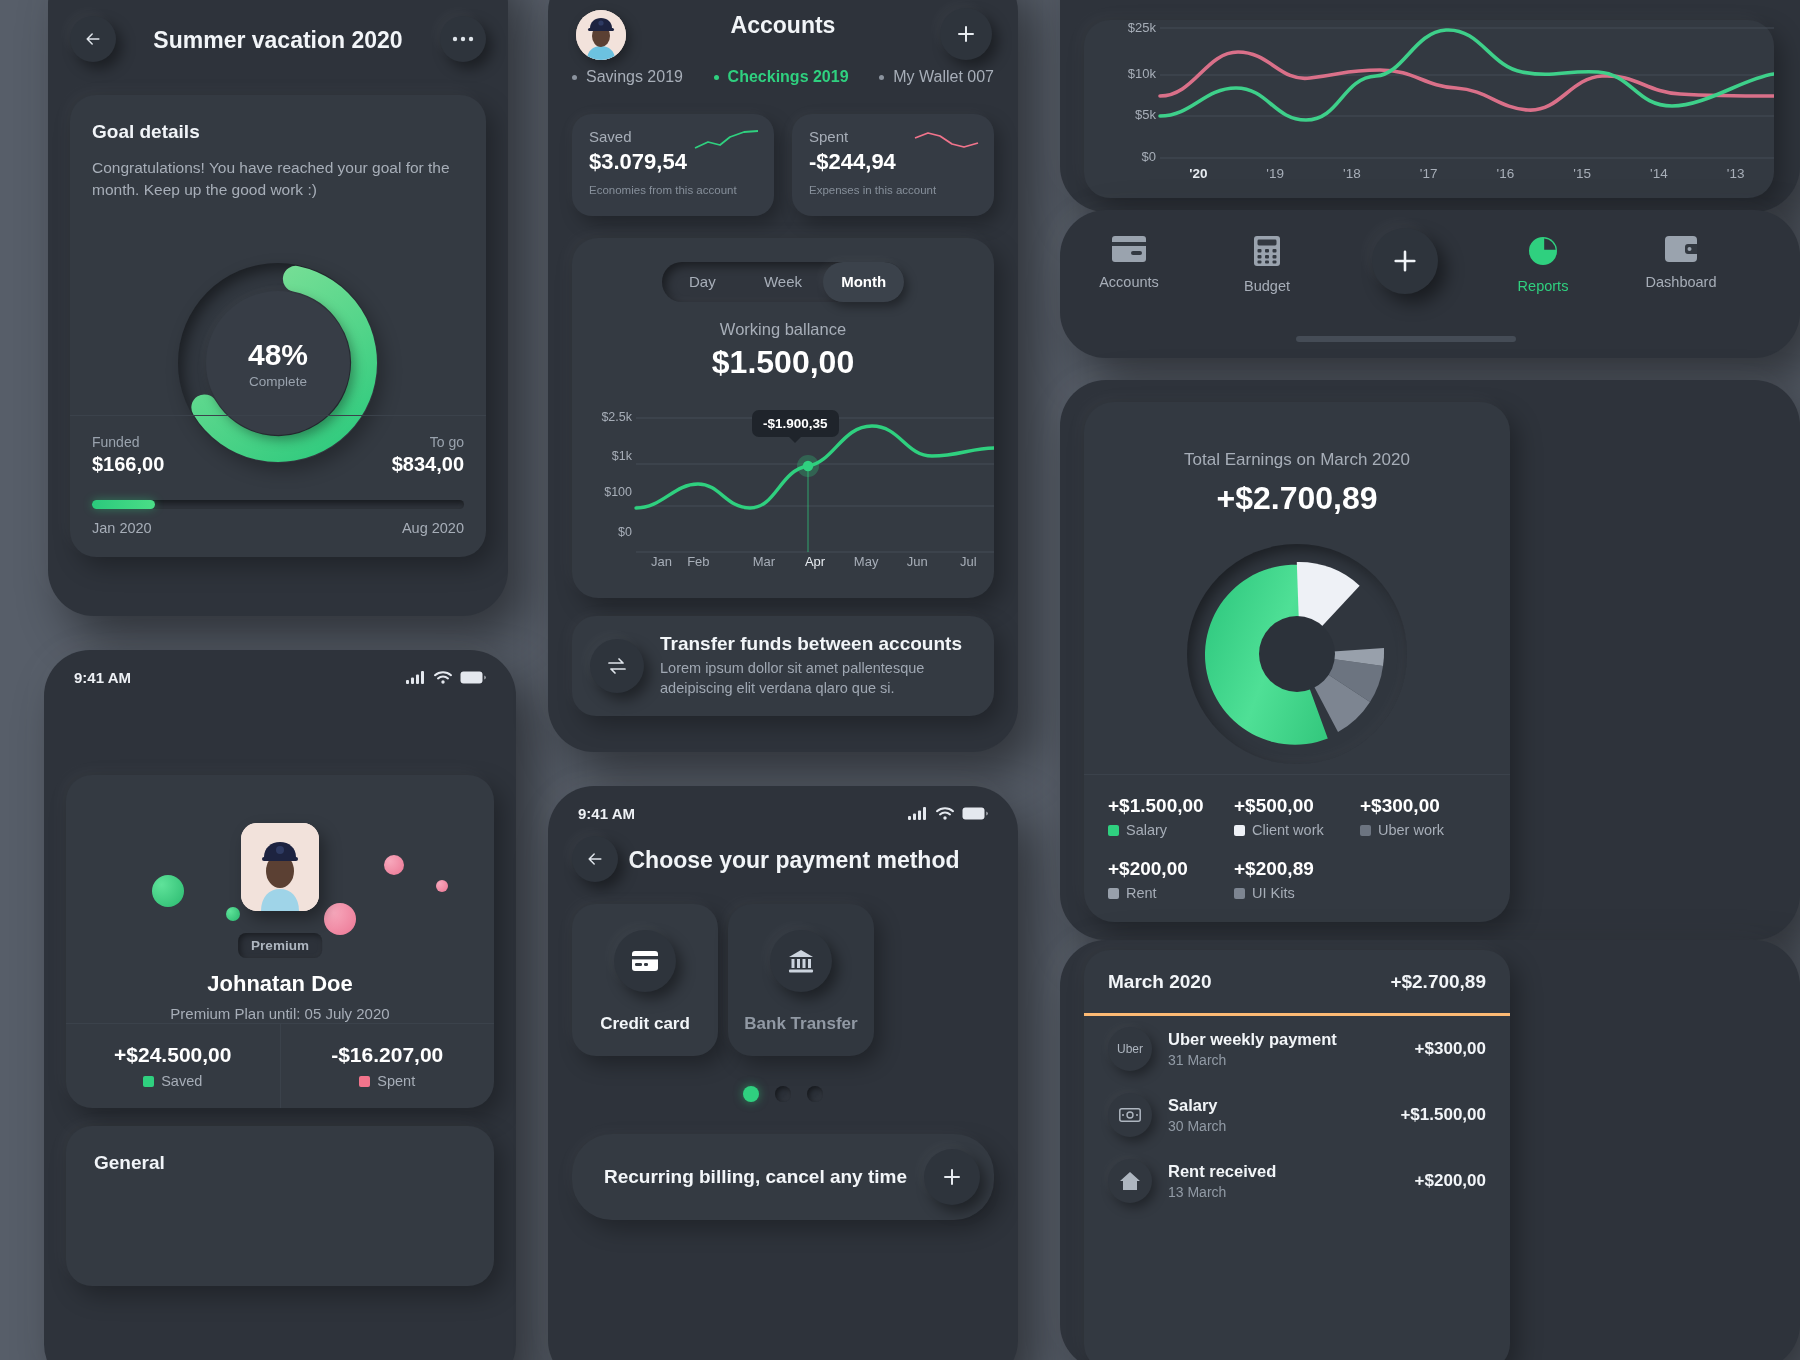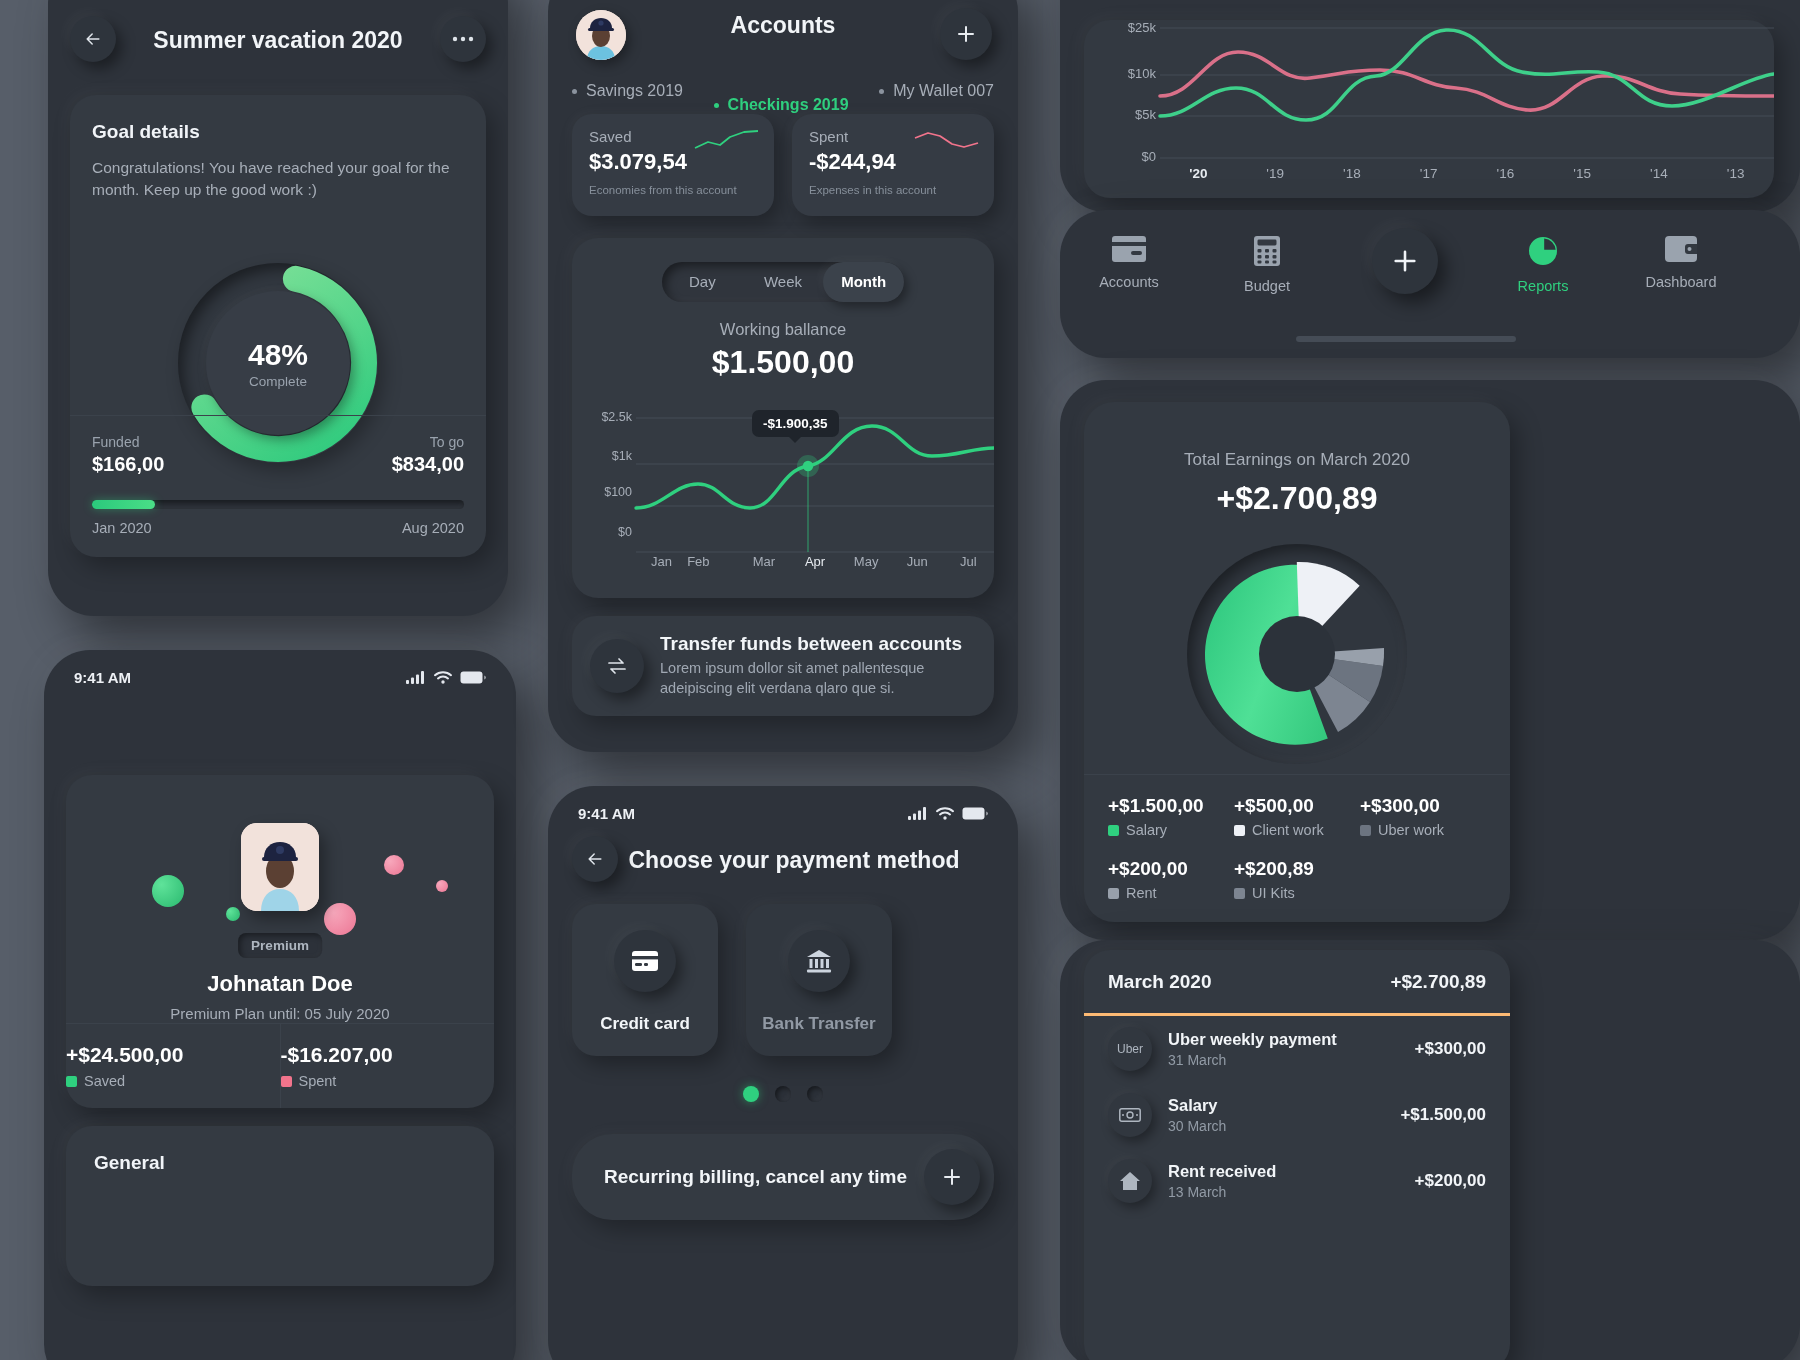--- a/index.html
+++ b/index.html
@@ -85,41 +85,41 @@
   .blob { position:absolute; border-radius:50%; }
   .avatar-sq { position:absolute; left:50%; top:48px; transform:translateX(-50%);
                width:78px; height:88px; border-radius:16px; overflow:hidden;
                background:#f0dfd8; box-shadow:6px 8px 16px rgba(0,0,0,.35); }
   .badge { position:absolute; left:50%; top:158px; transform:translateX(-50%);
            background:#2c3139; border-radius:8px; padding:5px 13px; font-size:13.5px; color:#aeb6c0;
            box-shadow: inset 2px 2px 6px rgba(0,0,0,.45), inset -2px -2px 5px rgba(255,255,255,.03); font-weight: bold;}
   .prof-name { position:absolute; left:0; width:100%; top:196px; text-align:center; font-size:22px; font-weight:bold; color:#fff; }
   .prof-plan { position:absolute; left:0; width:100%; top:230px; text-align:center; font-size:15px; color:#a7aeb8; }
   .prof-stats { position:absolute; left:0; right:0; bottom:0; height:85px; border-top:1px solid #3b424b; display:flex; }
-  .prof-stats > div { flex:1; display:flex; flex-direction:column; align-items:flex-start; justify-content:center; }
+  .prof-stats > div { flex:1; display:flex; flex-direction:column; align-items:center; justify-content:center; }
   .prof-stats > div:first-child { border-right:1px solid #3b424b; }
   .prof-stats .v { font-size:21px; font-weight:bold; color:#fff; }
   .prof-stats .l { font-size:14.5px; color:#a7aeb8; margin-top:6px; display:flex; align-items:center; gap:7px; }
   .sw { width:11px; height:11px; border-radius:2px; display:inline-block; }
 
   .general-card { position:absolute; left:22px; top:476px; width:428px; height:160px;
                   background:#343a42; border-radius:26px;
                   box-shadow: 8px 10px 24px rgba(0,0,0,.30), -6px -6px 18px rgba(255,255,255,.03);}
   .general-card h3 { font-size:19px; color:#f1f4f8; margin:26px 0 0 28px; }
 
   
   #p-accounts { left:548px; top:-34px; width:470px; height:786px; }
   .acc-avatar { position:absolute; left:28px; top:44px; width:50px; height:50px; border-radius:50%;
                 overflow:hidden; background:#f0dfd8; box-shadow:4px 5px 12px rgba(0,0,0,.35); }
   #p-accounts .acctitle { position:absolute; top:46px; left:0; width:100%; text-align:center;
                           font-size:23px; font-weight:bold; color:#f2f5f8; }
   .plusbtn { position:absolute; right:26px; top:42px; width:52px; height:52px; }
   .acc-tabs { position:absolute; top:102px; left:0; width:100%; display:flex; justify-content:space-between; padding:0 24px; }
   .acc-tab { font-size:16px; color:#a7aeb8; display:flex; align-items:center; gap:9px; }
-  .acc-tab.active { color:#2fd07f; font-weight:bold;margin-top:28px; }
+  .acc-tab.active { color:#2fd07f; font-weight:bold; }
   .acc-tab .dot { width:5px; height:5px; border-radius:50%; background:#8b939e; }
   .acc-tab.active .dot { background:#2fd07f; }
 
   .mini-cards { position:absolute; top:148px; left:24px; right:24px; display:flex; gap:18px; }
   .mini {
     flex:1; height:102px; border-radius:20px; background:#353b44; position:relative;
     box-shadow: 6px 8px 18px rgba(0,0,0,.28), -4px -4px 12px rgba(255,255,255,.028);
   }
   .mini .lab { font-size:15px; color:#a7aeb8; margin:14px 0 0 17px; }
   .mini .val { font-size:22px; font-weight:bold; color:#fff; margin:4px 0 0 17px; }
@@ -144,21 +144,21 @@
                    border-left:7px solid transparent; border-right:7px solid transparent; border-top:7px solid #1f242b; }
 
   .transfer-card { position:absolute; top:650px; left:24px; right:24px; height:100px; border-radius:24px;
                    background:#343a42; display:flex; align-items:center; padding-left:18px;
                    box-shadow: 8px 10px 22px rgba(0,0,0,.28), -5px -5px 16px rgba(255,255,255,.028);}
   .transfer-card .tt { font-size:19px; font-weight:bold; color:#f2f5f8; }
   .transfer-card .td { font-size:14.5px; color:#a0a8b3; line-height:1.35; margin-top:4px; max-width:296px; }
 
   
   #p-pay { left:548px; top:786px; width:470px; height:600px; }
-  .pay-opts { position:absolute; top:118px; left:24px; display:flex; gap:28px; }
+  .pay-opts { position:absolute; top:118px; left:24px; display:flex; gap:10px; }
   .pay-opt { width:146px; height:152px; border-radius:24px; background:#343a42; position:relative;
              box-shadow: 7px 9px 20px rgba(0,0,0,.30), -5px -5px 15px rgba(255,255,255,.03);}
   .pay-opt.dim { background:#31373f; }
   .pay-opt .ic { position:absolute; left:50%; top:26px; transform:translateX(-50%); width:62px; height:62px; }
   .pay-opt .nm { position:absolute; bottom:22px; width:100%; text-align:center; font-size:17px; font-weight:bold; color:#f2f5f8; }
   .pay-opt.dim .nm { color:#9199a4; }
   .dots { position:absolute; top:300px; width:100%; display:flex; justify-content:center; gap:16px; }
   .dots .d { width:16px; height:16px; border-radius:50%; background:#2b3038;
              box-shadow: inset 2px 2px 5px rgba(0,0,0,.5), inset -2px -2px 5px rgba(255,255,255,.04); }
   .dots .d.on { background:#2fd07f; box-shadow:0 0 10px rgba(45,200,120,.55); }

